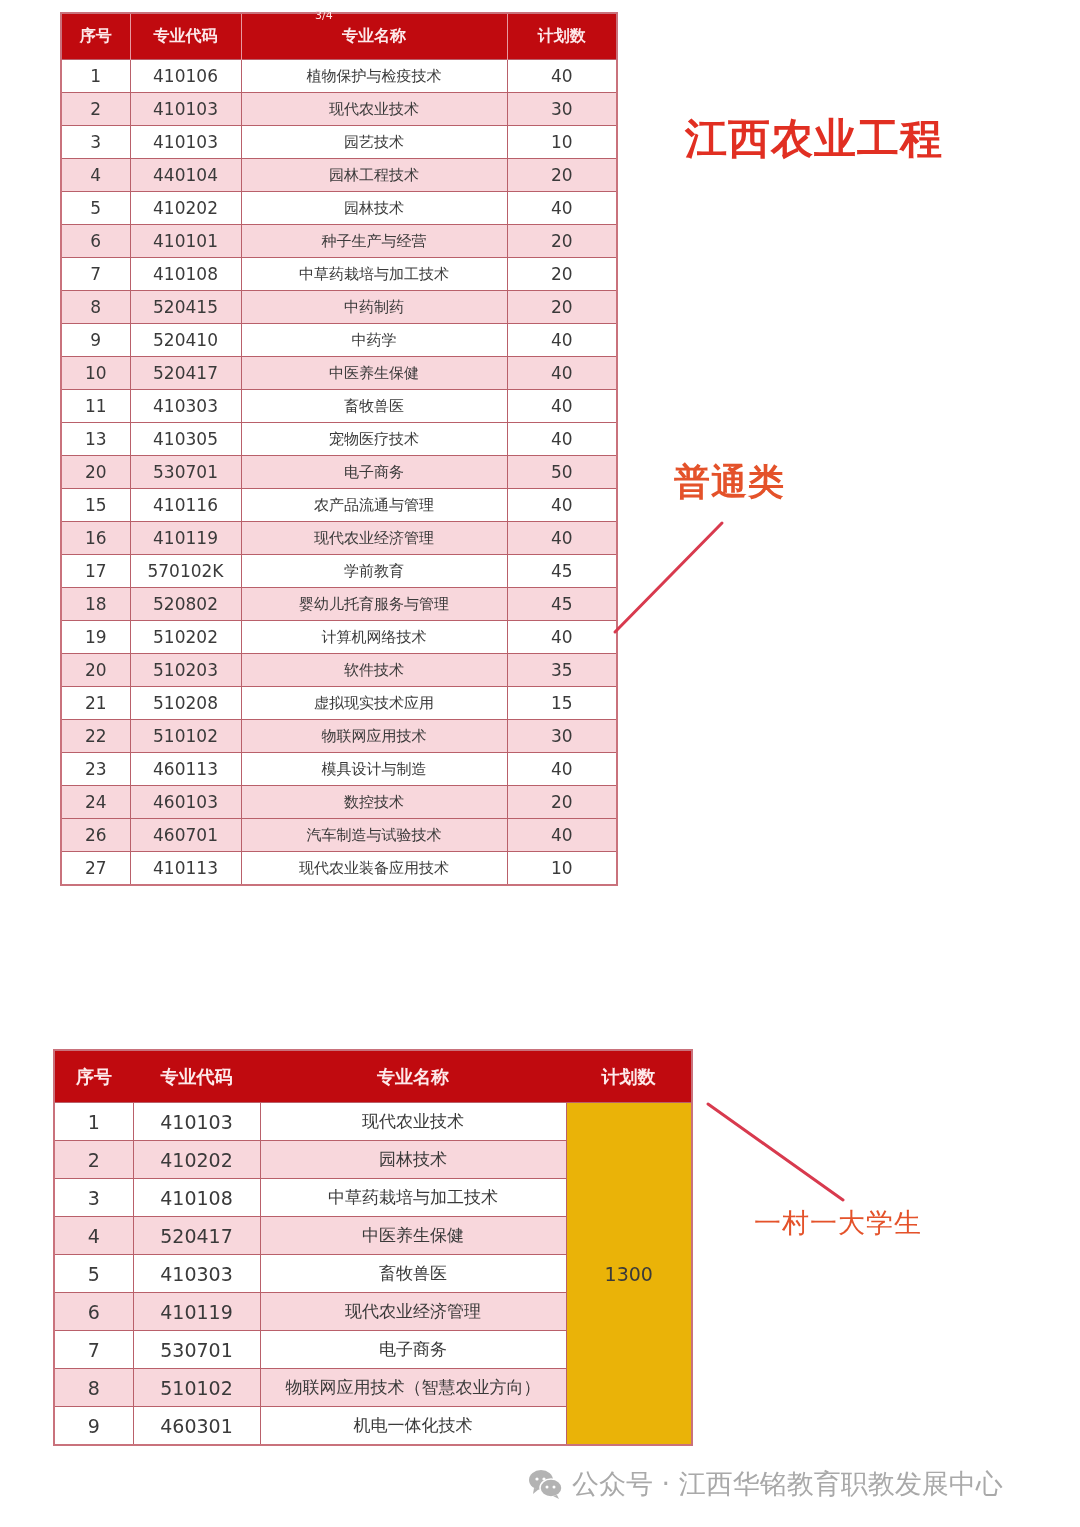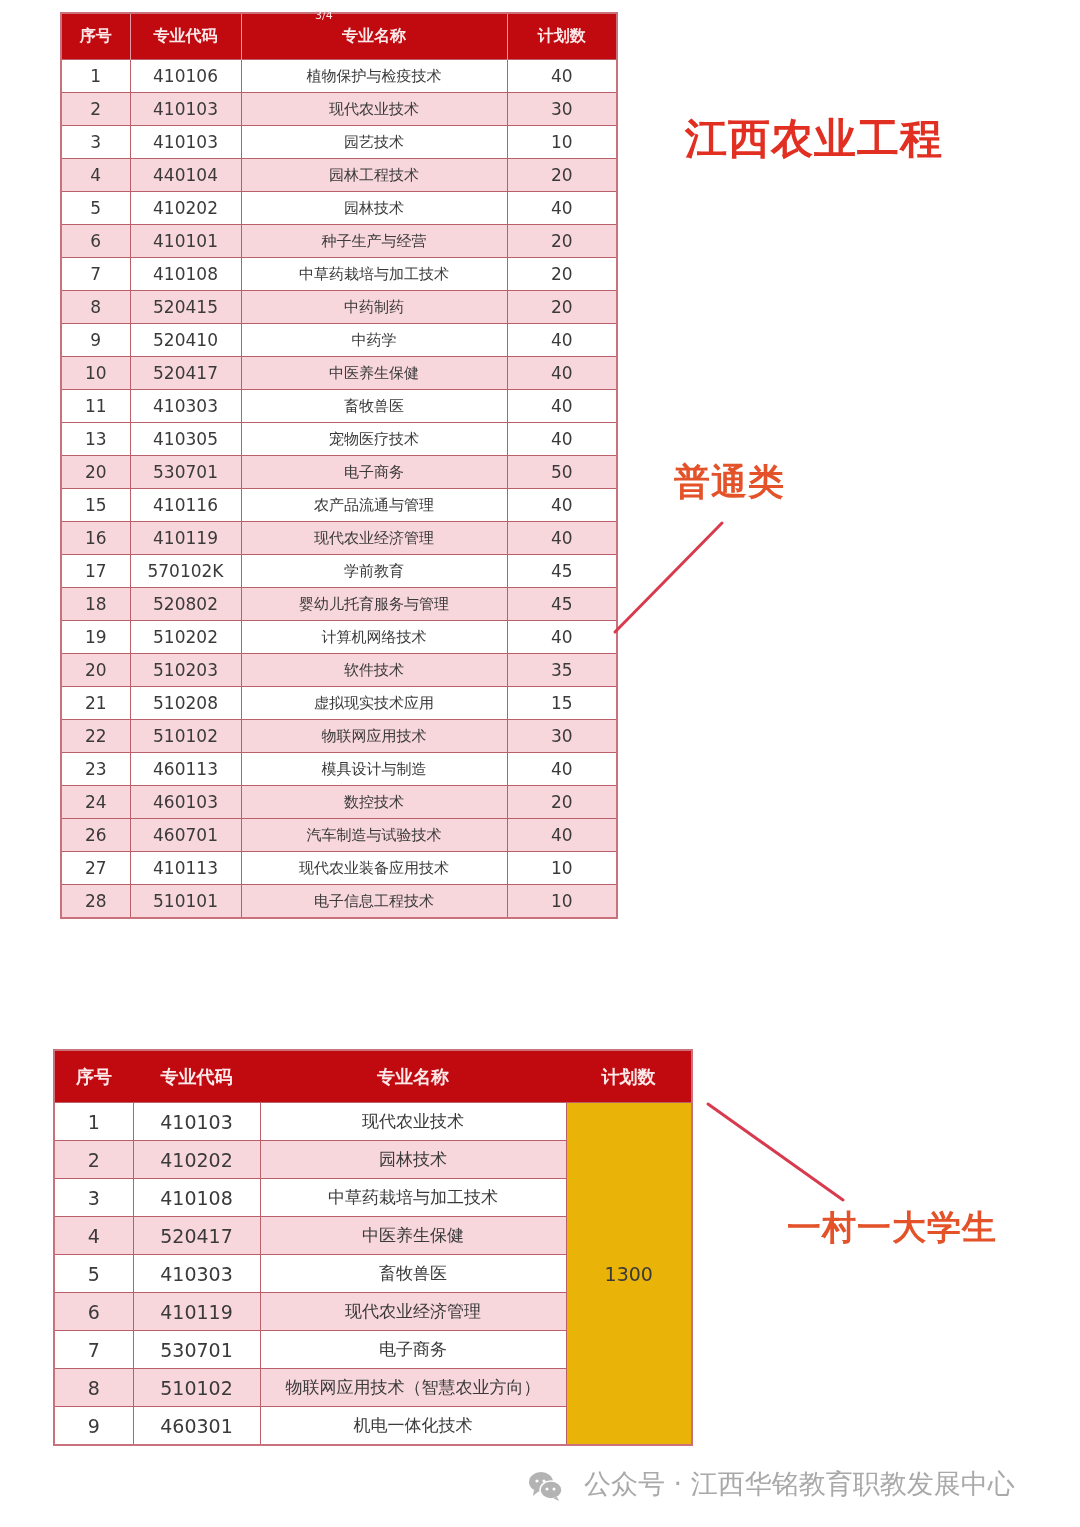--- a/index.html
+++ b/index.html
@@ -15,23 +15,23 @@
   #t1 td { height:32px; font-size:17px; padding:0; }
   #t1 td.name { font-size:15px; }
   #t2 { left:53px; top:1049px; width:638px; border:2px solid #c9727c; }
   #t2 th { height:49px; font-size:18px; }
   #t2 td { height:37px; font-size:19px; padding:0; }
   #t2 td.name { font-size:17px; }
   #t2 td.merged { background:#eab308; vertical-align:middle; font-size:19px; }
   .pager { position:absolute; left:315px; top:9px; font-size:11px; color:#fbe3e4; }
   .title { position:absolute; left:685px; top:111px; font-size:42px; font-weight:bold; color:#e12f22; letter-spacing:1px; }
   .label1 { position:absolute; left:674px; top:458px; font-size:36px; font-weight:bold; color:#e4522a; letter-spacing:1px; }
-  .label2 { position:absolute; left:787px; top:1205px; font-size:34px; font-weight:bold; color:#e4522a; letter-spacing:1px; }
+  .label2 { position:absolute; left:754px; top:1205px; font-size:27px; font-weight:normal; color:#e4522a; letter-spacing:1px; }
   svg.lines { position:absolute; left:0; top:0; }
-  .footer { position:absolute; left:528px; top:1466px; display:flex; align-items:flex-end; gap:20px; color:#a9a9a9; font-size:27px; }
+  .footer { position:absolute; left:528px; top:1466px; display:flex; align-items:center; gap:8px; color:#a9a9a9; font-size:27px; }
   .footer .icon { width:36px; height:32px; }
 </style>
 </head>
 <body>
 
 <table id="t1">
   <colgroup>
       <col style="width:69px">
       <col style="width:111px">
       <col style="width:266px">
@@ -189,26 +189,20 @@
         <td>460701</td>
         <td class="name">汽车制造与试验技术</td>
         <td>40</td>
       </tr>
       <tr class="plain">
         <td>27</td>
         <td>410113</td>
         <td class="name">现代农业装备应用技术</td>
         <td>10</td>
       </tr>
-      <tr class="alt">
-        <td>28</td>
-        <td>510101</td>
-        <td class="name">电子信息工程技术</td>
-        <td>10</td>
-      </tr>
     </tbody>
 </table>
 <div class="pager">3/4</div>
 
 <div class="title">江西农业工程</div>
 <div class="label1">普通类</div>
 <div class="label2">一村一大学生</div>
 
 <svg class="lines" width="1080" height="1527">
   <line x1="722" y1="523" x2="615" y2="632" stroke="#d83a4e" stroke-width="3" stroke-linecap="round"></line>

